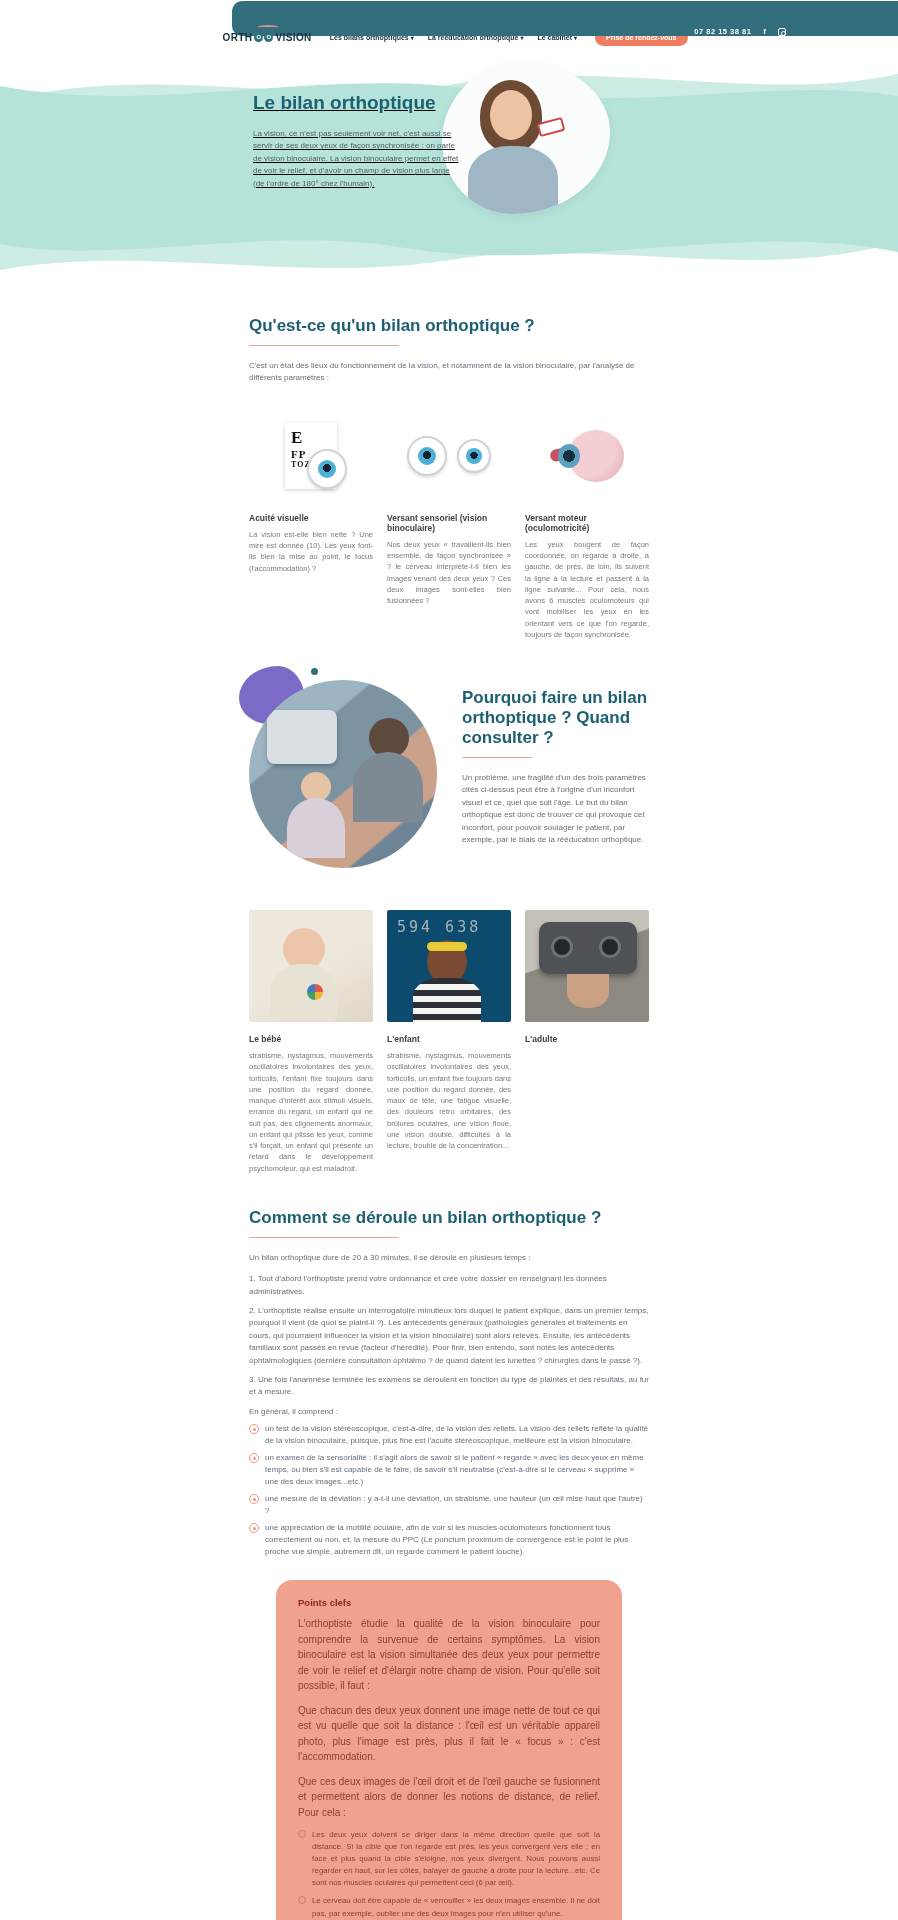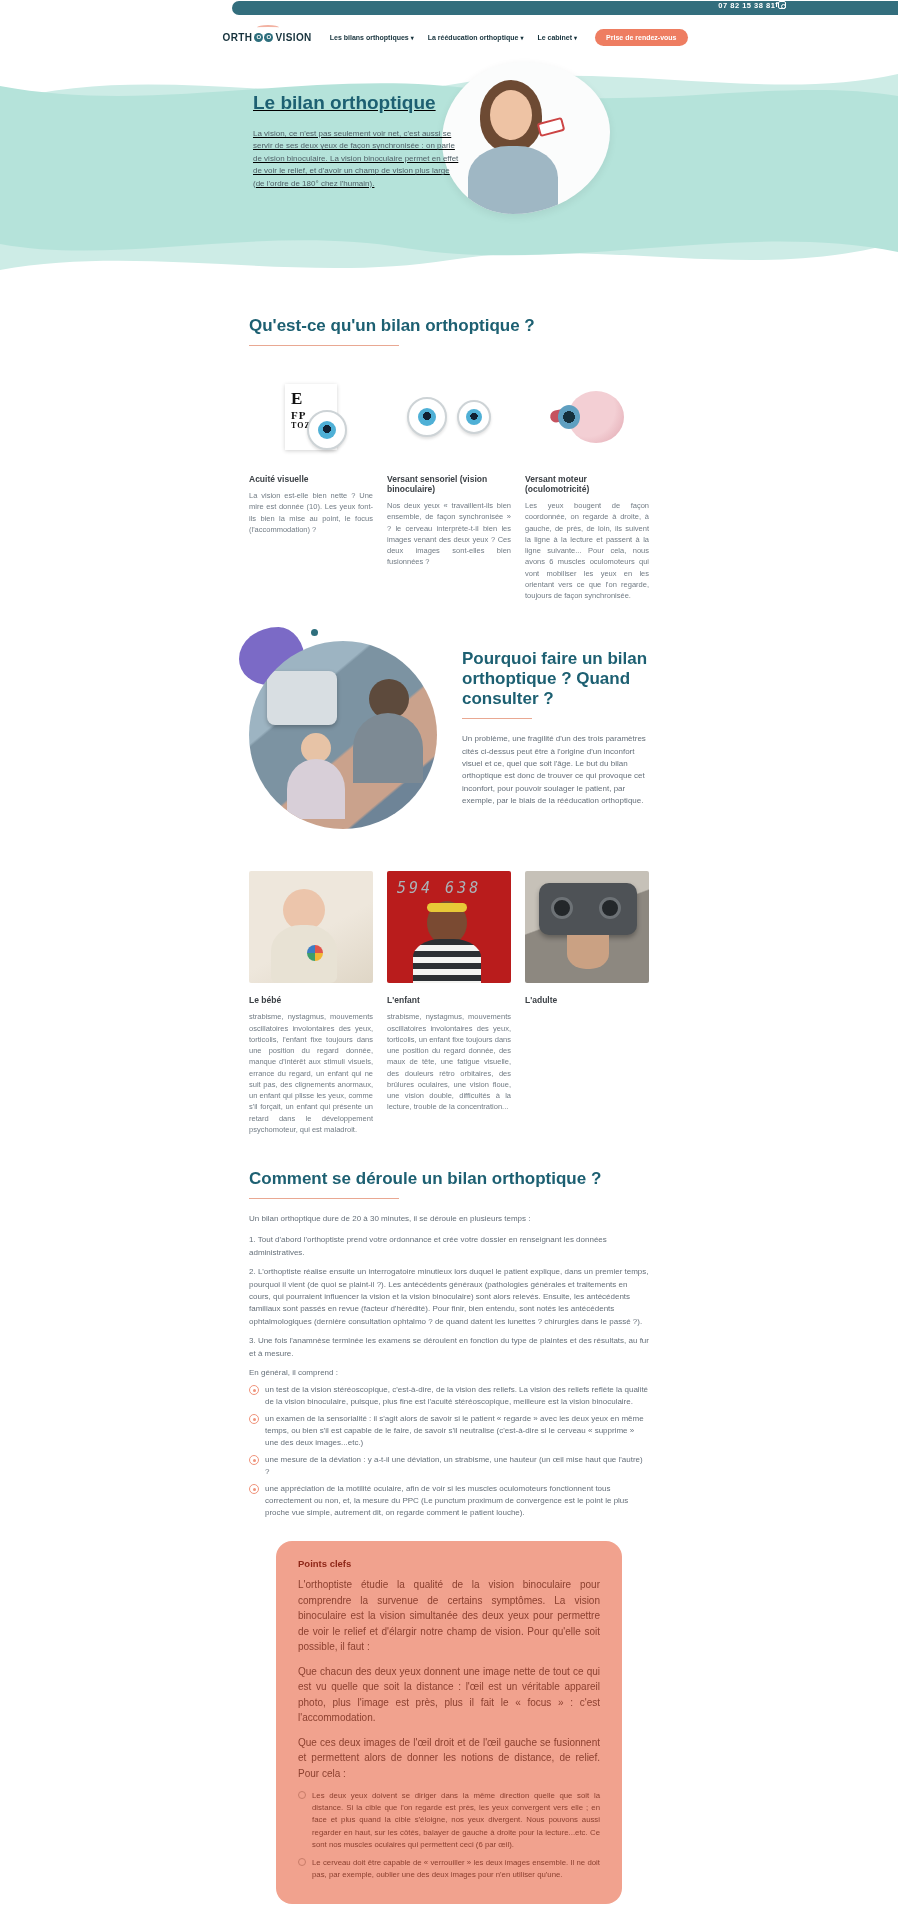--- a/index.html
+++ b/index.html
@@ -2,23 +2,23 @@
 <html><head>
 <meta charset="utf-8">
 <style>
   * { margin:0; padding:0; box-sizing:border-box; }
   html,body { background:#fff; }
   body { font-family:"Liberation Sans", sans-serif; width:898px; }
   .page { width:898px; height:1920px; position:relative; overflow:hidden; background:#fff; }
 
   
   .topbar { height:22px; position:relative; }
-  .topbar-inner { position:absolute; left:232px; right:0; top:1px; height:14px;
-    background:#336e7d; border-radius:10px 0 0 10px; display:flex; align-items:flex-start;
-    justify-content:flex-end; padding-right:112px; }
+  .topbar-inner { position:absolute; left:232px; right:0; top:1px; height:35px;
+    background:#336e7d; border-radius:10px 0 0 10px; display:flex; align-items:flex-end;
+    justify-content:flex-end; padding-right:112px; gap:12px; }
   .topbar-phone { color:#fff; font-size:7.5px; font-weight:bold; letter-spacing:.5px; text-decoration:none; }
   .tb-ico { color:#fff; font-size:8px; font-weight:bold; line-height:1; }
   .tb-ig { width:8px; height:8px; border:1px solid #fff; border-radius:2px; position:relative; }
   .tb-ig::after { content:""; position:absolute; left:1.5px; top:1.5px; width:3px; height:3px; border:1px solid #fff; border-radius:50%; }
 
   
   .navbar { height:30px; display:flex; align-items:center; background:#fff;padding-left:12px; }
   .nav-row { width:465px; margin:0 auto; display:flex; align-items:center; justify-content:space-between; }
   .logo { display:flex; align-items:center; gap:1px; position:relative; font-weight:bold; font-size:10px; color:#16323c; letter-spacing:.4px; }
   .logo-scribble { position:absolute; top:-7px; left:34px; width:22px; height:5px; border-top:2px solid #f0a08c; border-radius:50%; opacity:.8; }
@@ -91,21 +91,21 @@
   .why-text .rule { width:70px; }
 
   
   .people { margin-top:36px; }
   .people .img-box { height:112px; border-radius:2px; }
   .img-baby { background:linear-gradient(150deg,#eee7dc 0 55%,#dfd6c6 100%); }
   .ib-head { position:absolute; left:34px; top:18px; width:42px; height:42px; background:#ecc5ab; border-radius:50%; }
   .ib-body { position:absolute; left:22px; top:54px; width:66px; height:58px; background:#e8e2d4; border-radius:45% 45% 10% 10%; }
   .ib-toy { position:absolute; left:58px; top:74px; width:16px; height:16px; border-radius:50%;
     background:conic-gradient(#e0554d 0 25%, #f2b632 0 50%, #3e9e6a 0 75%, #3c7dc4 0 100%); }
-  .img-girl { background:#b91c1c;font-style:italic; }
+  .img-girl { background:#0c4a6e; }
   .ig-digits { position:absolute; left:10px; top:8px; font-size:15px; letter-spacing:3px; color:#aab3b8; font-family:"DejaVu Sans Mono",monospace; line-height:1.2; }
   .ig-head { position:absolute; left:40px; top:30px; width:40px; height:44px; background:#7a4a32; border-radius:50%; }
   .ig-band { position:absolute; left:40px; top:32px; width:40px; height:9px; background:#e8c937; border-radius:5px; }
   .ig-body { position:absolute; left:26px; top:68px; width:68px; height:46px; border-radius:40% 40% 0 0;
     background:repeating-linear-gradient(180deg,#2c2f33 0 6px,#f4f4f2 6px 12px); }
   .img-man { background:linear-gradient(160deg,#c6c1b8 0 40%,#8d8880 41% 100%); }
   .im-machine { position:absolute; left:14px; top:12px; width:98px; height:52px; background:#4e5256; border-radius:10px; box-shadow:0 3px 5px rgba(0,0,0,.3); }
   .im-lens { position:absolute; top:26px; width:22px; height:22px; background:#23272a; border:3px solid #6d7276; border-radius:50%; }
   .im-l1{ left:26px; } .im-l2{ left:74px; }
   .im-chin { position:absolute; left:42px; top:64px; width:42px; height:34px; background:#caa183; border-radius:0 0 45% 45%; }
@@ -193,20 +193,21 @@
     </div>
     <div class="hero-content">
       <h1 class="hero-title">Le bilan orthoptique</h1>
       <p class="hero-body">La vision, ce n'est pas seulement voir net, c'est aussi se servir de ses deux yeux de façon synchronisée : on parle de vision binoculaire. La vision binoculaire permet en effet de voir le relief, et d'avoir un champ de vision plus large (de l'ordre de 180° chez l'humain).</p>
     </div>
   </section>
 
   <section class="what container">
     <h2 class="h2">Qu'est-ce qu'un bilan orthoptique ?</h2>
     <div class="rule" style="width:150px"></div>
+    <p class="body-txt">C'est un état des lieux du fonctionnement de la vision, et notamment de la vision binoculaire, par l'analyse de différents paramètres :</p>
     <div class="cards3">
       <div class="col">
         <div class="img-box">
           <div class="chart">
             <div class="l1">E</div>
             <div class="l2">FP</div>
             <div class="l3">TOZ</div>
           </div>
           <div class="toon-eye eye-pos1"></div>
         </div>

